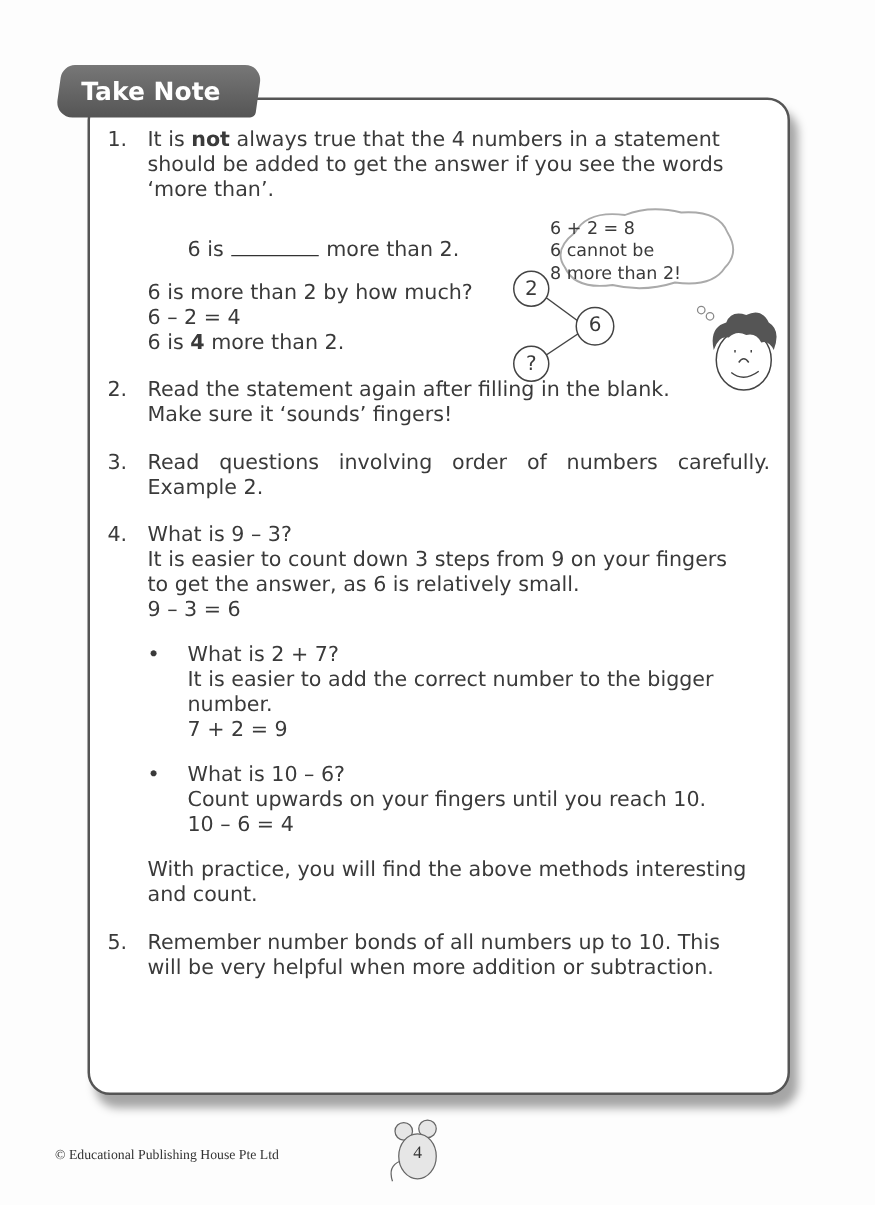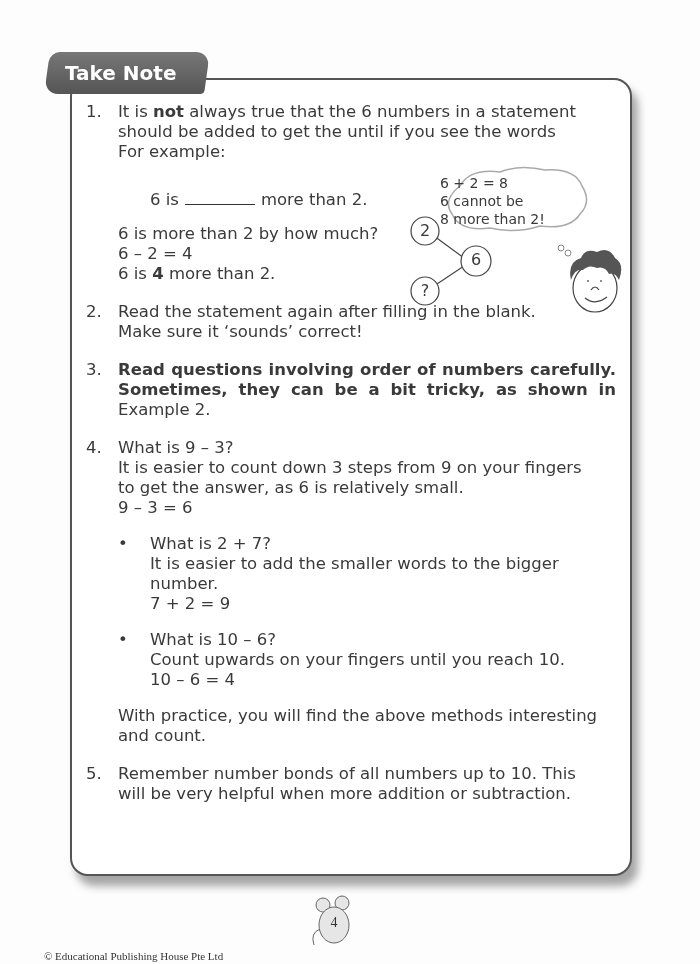--- a/index.html
+++ b/index.html
@@ -16,73 +16,72 @@
     position: absolute; left: 47px; top: 52px; width: 160px; height: 42px;
     background: linear-gradient(#777, #555); border-radius: 10px 14px 4px 14px;
     color: #fff; font-weight: bold; font-size: 20px; line-height: 42px; padding-left: 18px; box-sizing: border-box;
     transform: skewX(-8deg);
   }
   .tab span { display: inline-block; transform: skewX(8deg); }
   .content { position: absolute; left: 86px; top: 102px; width: 530px; font-size: 16.5px; line-height: 20px; }
   .item { position: relative; padding-left: 32px; margin-bottom: 18px; }
   .num { position: absolute; left: 0; top: 0; }
   .line { display: block; white-space: nowrap; }
-  .just { text-align: justify; text-align-last: justify; display: block; font-weight: bold; }
+  .just { text-align: justify; text-align-last: justify; display: block; }
   .indent { padding-left: 32px; margin-top: 16px; }
   .blank { display: inline-block; width: 70px; border-bottom: 1.5px solid #333; margin: 0 6px; height: 12px; }
   .bullet { position: relative; padding-left: 32px; margin: 16px 0 0 0; }
   .bullet .dot { position: absolute; left: 0; top: 0; }
   .art { position: absolute; }
-  .footer-copy { position: absolute; left: 44px; top: 918px; font-family: "Liberation Serif", serif; font-size: 11px; color: #333; margin-top: 32px; }
+  .footer-copy { position: absolute; left: 44px; top: 918px; font-family: "Liberation Serif", serif; font-size: 11px; color: #333; }
   .pagenum { position: absolute; left: 308px; top: 895px; width: 54px; height: 54px; }
 </style>
 </head>
 <body>
 
 <div class="box"></div>
 <div class="tab"><span>Take Note</span></div>
 
 <div class="content">
 
   <div class="item">
     <span class="num">1.</span>
-    <span class="line"><span>It is </span><b>not</b><span> always true that the 6 numbers in a statement</span></span>
-    <span class="line">should be added to get the until if you see the words</span>
-    <span class="line">For example:</span>
+    <span class="line"><span>It is </span><b>not</b><span> always true that the 4 numbers in a statement</span></span>
+    <span class="line">should be added to get the answer if you see the words</span>
+    <span class="line">‘more than’.</span>
     <div style="height:12px"></div>
     <span class="line indent"><span>6 is</span><span class="blank"></span><span>more than 2.</span></span>
     <div style="height:14px"></div>
     <span class="line">6 is more than 2 by how much?</span>
     <span class="line">6 – 2 = 4</span>
     <span class="line"><span>6 is </span><b>4</b><span> more than 2.</span></span>
   </div>
 
   <div class="item">
     <span class="num">2.</span>
     <span class="line">Read the statement again after filling in the blank.</span>
-    <span class="line">Make sure it ‘sounds’ correct!</span>
+    <span class="line">Make sure it ‘sounds’ fingers!</span>
   </div>
 
   <div class="item">
     <span class="num">3.</span>
     <span class="just">Read questions involving order of numbers carefully.</span>
-    <span class="just">Sometimes, they can be a bit tricky, as shown in</span>
     <span class="line">Example 2.</span>
   </div>
 
   <div class="item">
     <span class="num">4.</span>
     <span class="line">What is 9 – 3?</span>
     <span class="line">It is easier to count down 3 steps from 9 on your fingers</span>
     <span class="line">to get the answer, as 6 is relatively small.</span>
     <span class="line">9 – 3 = 6</span>
     <div class="bullet">
       <span class="dot">•</span>
       <span class="line">What is 2 + 7?</span>
-      <span class="line">It is easier to add the smaller words to the bigger</span>
+      <span class="line">It is easier to add the correct number to the bigger</span>
       <span class="line">number.</span>
       <span class="line">7 + 2 = 9</span>
     </div>
     <div class="bullet">
       <span class="dot">•</span>
       <span class="line">What is 10 – 6?</span>
       <span class="line">Count upwards on your fingers until you reach 10.</span>
       <span class="line">10 – 6 = 4</span>
     </div>
     <div style="height:16px"></div>

